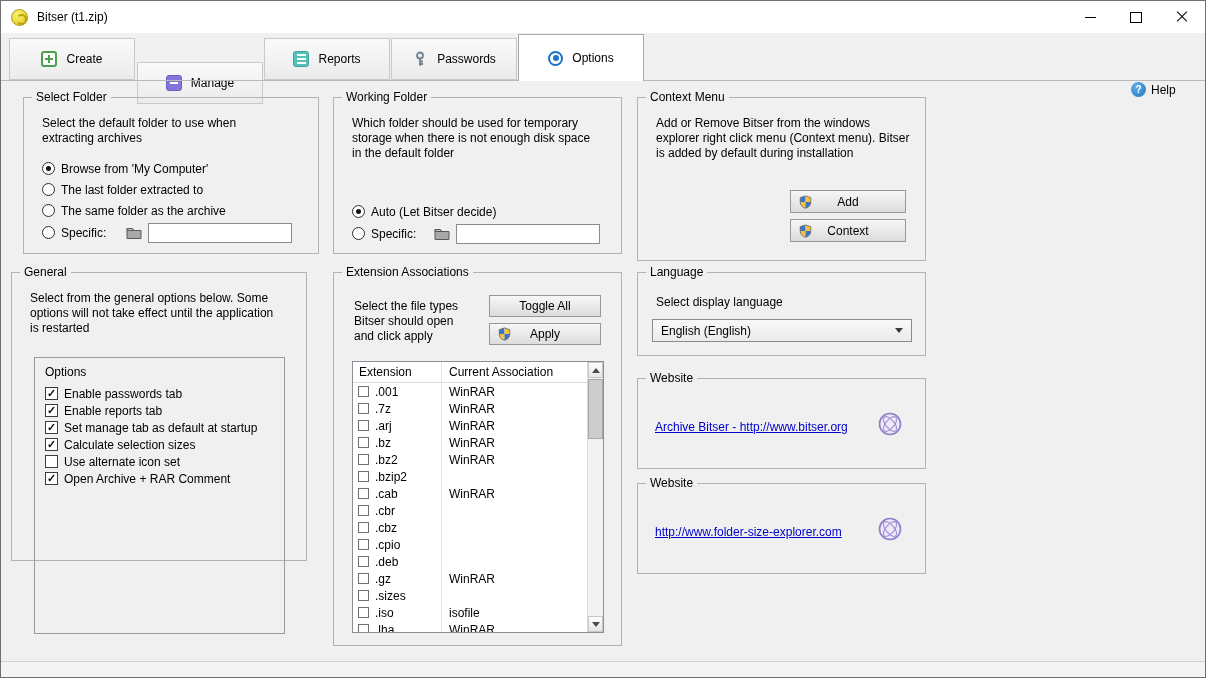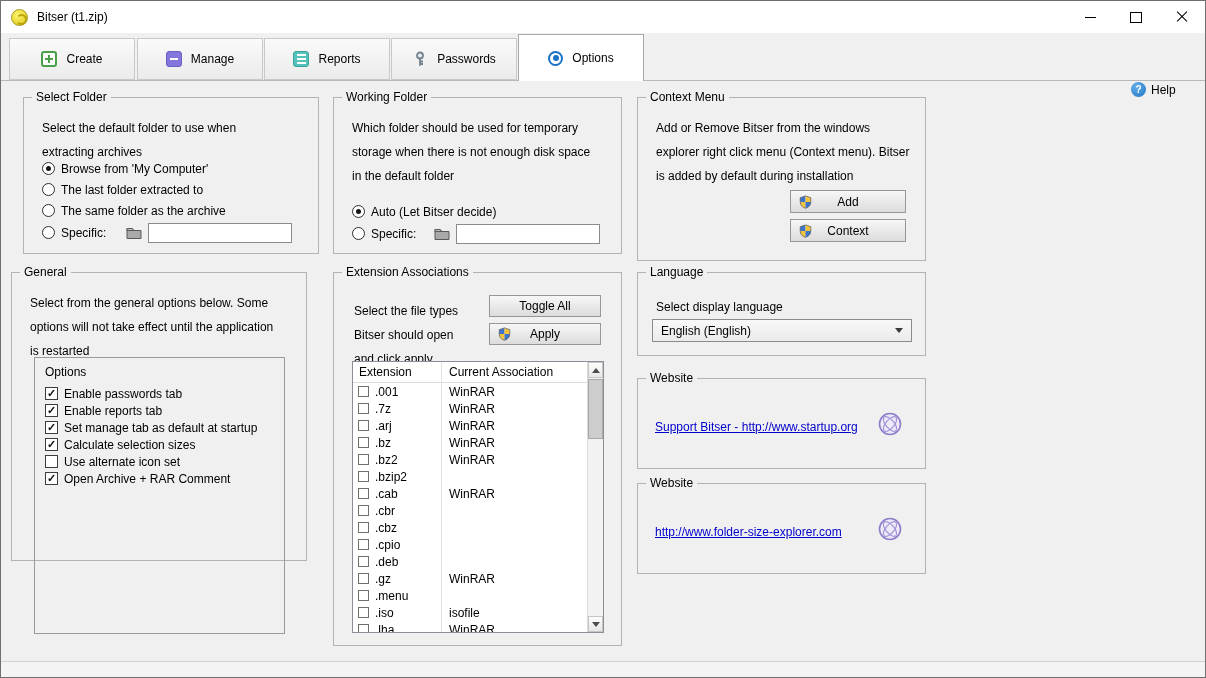--- a/index.html
+++ b/index.html
@@ -41,21 +41,21 @@
   .ico-reports::before { content:""; width:9px; height:2px; background:#fff; box-shadow:0 -4px 0 #fff, 0 4px 0 #fff; }
   .ico-options { border:2px solid #1a73c7; border-radius:50%; background:#fff; width:15px; height:15px; }
   .ico-options::before { content:""; width:6px; height:6px; border-radius:50%; background:#1a73c7; }
   .ico-help { width:15px; height:15px; border-radius:50%; background:radial-gradient(circle at 35% 30%, #63aee8, #1f76c4); color:#fff; font-size:10px; font-weight:bold; display:inline-flex; align-items:center; justify-content:center; }
   .ico-help::before { content:"?"; }
   .help-box { position:absolute; top:49px; left:1130px; display:flex; align-items:center; gap:5px; z-index:3; }
 
   
   .group { position:absolute; border:1px solid #b3b3b3; }
   .legend { position:absolute; top:-8px; left:8px; background:#f0f0f0; padding:0 4px; white-space:nowrap; }
-  .desc { position:absolute; line-height:24px; }
+  .desc { position:absolute; line-height:15px; }
 
   
   .opt-row { display:flex; align-items:center; gap:6px; height:21px; }
   .radio { width:13px; height:13px; border:1px solid #2e2e2e; border-radius:50%; background:#fff; display:inline-flex; align-items:center; justify-content:center; flex:0 0 auto; }
   .radio.on::after { content:""; width:5px; height:5px; border-radius:50%; background:#151515; }
   .checkbox { width:13px; height:13px; border:1px solid #3c3c3c; background:#fff; display:inline-flex; align-items:center; justify-content:center; flex:0 0 auto; font-weight:bold; font-size:11px; color:#111; }
   .checkbox.on::after { content:"✓"; margin-top:-1px; }
 
   .txt-input { height:20px; border:1px solid #8a8a8a; background:#fff; font-family:inherit; font-size:12px; padding:0 4px; }
 
@@ -113,21 +113,21 @@
     </div>
   </div>
 
   <div class="tabstrip">
     <div class="tabline"></div>
 
     <div class="tab" style="left:8px;">
       <span class="ico ico-create"></span>
       <span class="tab-label">Create</span>
     </div>
-    <div class="tab" style="left:136px;">
+    <div class="tab" style="left:136px;margin-top:24px;">
       <span class="ico ico-manage"></span>
       <span class="tab-label">Manage</span>
     </div>
     <div class="tab" style="left:263px;">
       <span class="ico ico-reports"></span>
       <span class="tab-label">Reports</span>
     </div>
     <div class="tab" style="left:390px;">
       <svg class="ico" width="14" height="16" viewBox="0 0 14 16">
         <circle cx="7" cy="4.5" r="3" fill="#e8edf2" stroke="#73828f" stroke-width="1.8"></circle>
@@ -353,21 +353,21 @@
           <span class="ext">.deb</span>
           <span class="assoc"></span>
         </div>
         <div class="trow">
           <span class="cb"></span>
           <span class="ext">.gz</span>
           <span class="assoc">WinRAR</span>
         </div>
         <div class="trow">
           <span class="cb"></span>
-          <span class="ext">.menu</span>
+          <span class="ext">.sizes</span>
           <span class="assoc"></span>
         </div>
         <div class="trow">
           <span class="cb"></span>
           <span class="ext">.iso</span>
           <span class="assoc">isofile</span>
         </div>
         <div class="trow">
           <span class="cb"></span>
           <span class="ext">.lha</span>
@@ -390,21 +390,21 @@
     <span class="legend">Language</span>
     <div class="desc" style="left:18px; top:22px;">Select display language</div>
     <div class="combo" style="left:14px; top:46px; width:260px; height:23px;">
       <span>English (English)</span>
       <span class="combo-arrow"></span>
     </div>
   </div>
 
   <div class="group" style="left:636px; top:377px; width:289px; height:91px;">
     <span class="legend">Website</span>
-    <span class="weblink" style="left:17px; top:41px;">Support Bitser - http://www.startup.org</span>
+    <span class="weblink" style="left:17px; top:41px;">Archive Bitser - http://www.bitser.org</span>
     <svg class="site-icon" style="left:240px; top:33px;" width="24" height="24" viewBox="0 0 24 24">
       <circle cx="12" cy="12" r="10.5" fill="#efeaf8" stroke="#8d7ec9" stroke-width="1.6"></circle>
       <ellipse cx="12" cy="12" rx="9" ry="4.2" fill="none" stroke="#a393d6" stroke-width="1.2" transform="rotate(50 12 12)"></ellipse>
       <ellipse cx="12" cy="12" rx="9" ry="4.2" fill="none" stroke="#a393d6" stroke-width="1.2" transform="rotate(-50 12 12)"></ellipse>
     </svg>
   </div>
 
   <div class="group" style="left:636px; top:482px; width:289px; height:91px;">
     <span class="legend">Website</span>
     <span class="weblink" style="left:17px; top:41px;">http://www.folder-size-explorer.com</span>

